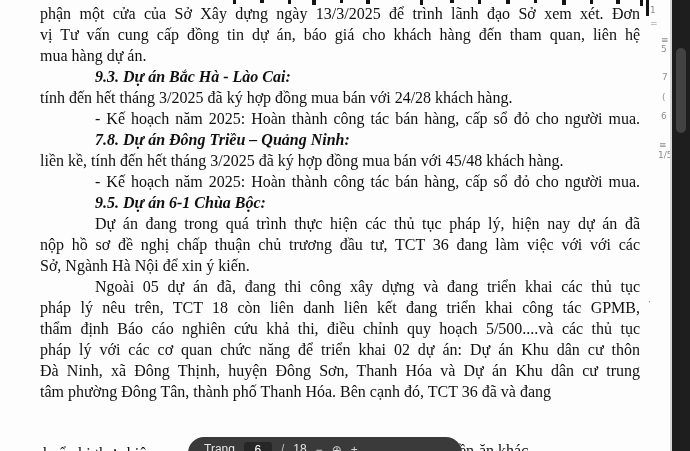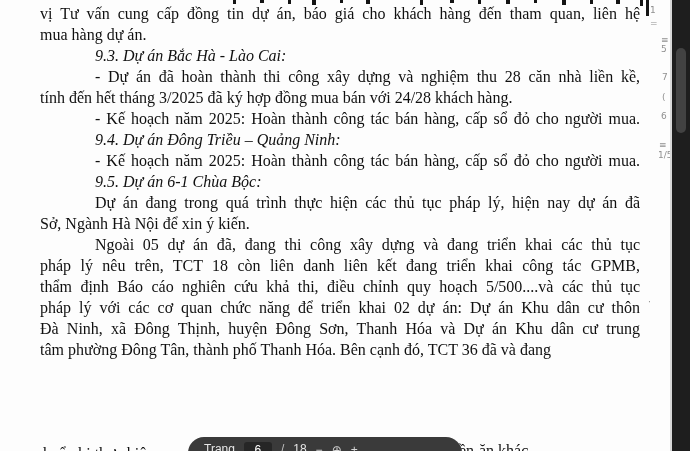--- a/index.html
+++ b/index.html
@@ -5,21 +5,21 @@
   html,body{margin:0;padding:0;background:#fff;}
   .screen{
     position:relative;width:690px;height:451px;overflow:hidden;
     background:#fdfdfd;color:#101010;
     font-family:"Liberation Serif","DejaVu Serif",serif;
   }
   .doc-body{position:absolute;left:40px;top:3px;width:600px;}
   .ln{height:21px;line-height:21px;font-size:16px;white-space:nowrap;}
   .ln.j{white-space:normal;text-align:justify;text-align-last:justify;text-justify:inter-word;overflow:hidden;}
   .ln.ind{text-indent:55px;}
-  .ln.hd{font-weight:normal;font-style:italic;}
+  .ln.hd{font-weight:bold;font-style:italic;}
   .page-edge{position:absolute;top:0;right:18px;width:2px;height:451px;background:#d8d8d8;}
   
   .scrolltrack{position:absolute;top:0;right:0;width:18px;height:451px;background:#1e1e1e;}
   .scrollthumb{position:absolute;left:4px;top:48px;width:10px;height:85px;border-radius:5px;background:#424242;}
   
   .toolbar{
     position:absolute;left:188px;top:437px;width:274px;height:40px;
     background:#3a3a3a;border-radius:16px;
     display:flex;align-items:flex-start;gap:9px;padding:5px 16px 0 16px;box-sizing:border-box;
     font-family:"Liberation Sans","DejaVu Sans",sans-serif;font-size:12px;color:#e6e6e6;
@@ -30,30 +30,32 @@
   .mark{position:absolute;background:#141414;}
   .frag{position:absolute;font-size:16px;line-height:16px;white-space:nowrap;color:#101010;}
   .mgm{position:absolute;color:#8f8f8f;font-size:9px;line-height:9px;font-family:"DejaVu Sans",sans-serif;}
 </style>
 </head>
 <body>
 
 <div class="screen">
 
   <div class="doc-body">
+      <div class="ln j">phận một cửa của Sở Xây dựng ngày 13/3/2025 để trình lãnh đạo Sở xem xét. Đơn</div>
       <div class="ln j">vị Tư vấn cung cấp đồng tin dự án, báo giá cho khách hàng đến tham quan, liên hệ</div>
       <div class="ln">mua hàng dự án.</div>
       <div class="ln ind hd">9.3. Dự án Bắc Hà - Lào Cai:</div>
-      <div class="ln j ind">- Dự án đã hoàn thành thi công xây dựng và nghiệm thu 28 căn nhà liền kề,</div>
       <div class="ln">tính đến hết tháng 3/2025 đã ký hợp đồng mua bán với 24/28 khách hàng.</div>
       <div class="ln j ind">- Kế hoạch năm 2025: Hoàn thành công tác bán hàng, cấp sổ đỏ cho người mua.</div>
-      <div class="ln ind hd">9.4. Dự án Đông Triều – Quảng Ninh:</div>
+      <div class="ln ind hd">7.8. Dự án Đông Triều – Quảng Ninh:</div>
+      <div class="ln">liền kề, tính đến hết tháng 3/2025 đã ký hợp đồng mua bán với 45/48 khách hàng.</div>
       <div class="ln j ind">- Kế hoạch năm 2025: Hoàn thành công tác bán hàng, cấp sổ đỏ cho người mua.</div>
       <div class="ln ind hd">9.5. Dự án 6-1 Chùa Bộc:</div>
       <div class="ln j ind">Dự án đang trong quá trình thực hiện các thủ tục pháp lý, hiện nay dự án đã</div>
+      <div class="ln j">nộp hồ sơ đề nghị chấp thuận chủ trương đầu tư, TCT 36 đang làm việc với với các</div>
       <div class="ln">Sở, Ngành Hà Nội để xin ý kiến.</div>
       <div class="ln j ind">Ngoài 05 dự án đã, đang thi công xây dựng và đang triển khai các thủ tục</div>
       <div class="ln j">pháp lý nêu trên, TCT 18 còn liên danh liên kết đang triển khai công tác GPMB,</div>
       <div class="ln j">thẩm định Báo cáo nghiên cứu khả thi, điều chỉnh quy hoạch 5/500....và các thủ tục</div>
       <div class="ln j">pháp lý với các cơ quan chức năng để triển khai 02 dự án: Dự án Khu dân cư thôn</div>
       <div class="ln j">Đà Ninh, xã Đông Thịnh, huyện Đông Sơn, Thanh Hóa và Dự án Khu dân cư trung</div>
       <div class="ln">tâm phường Đông Tân, thành phố Thanh Hóa. Bên cạnh đó, TCT 36 đã và đang</div>
     </div>
 
   <div id="top-marks">

